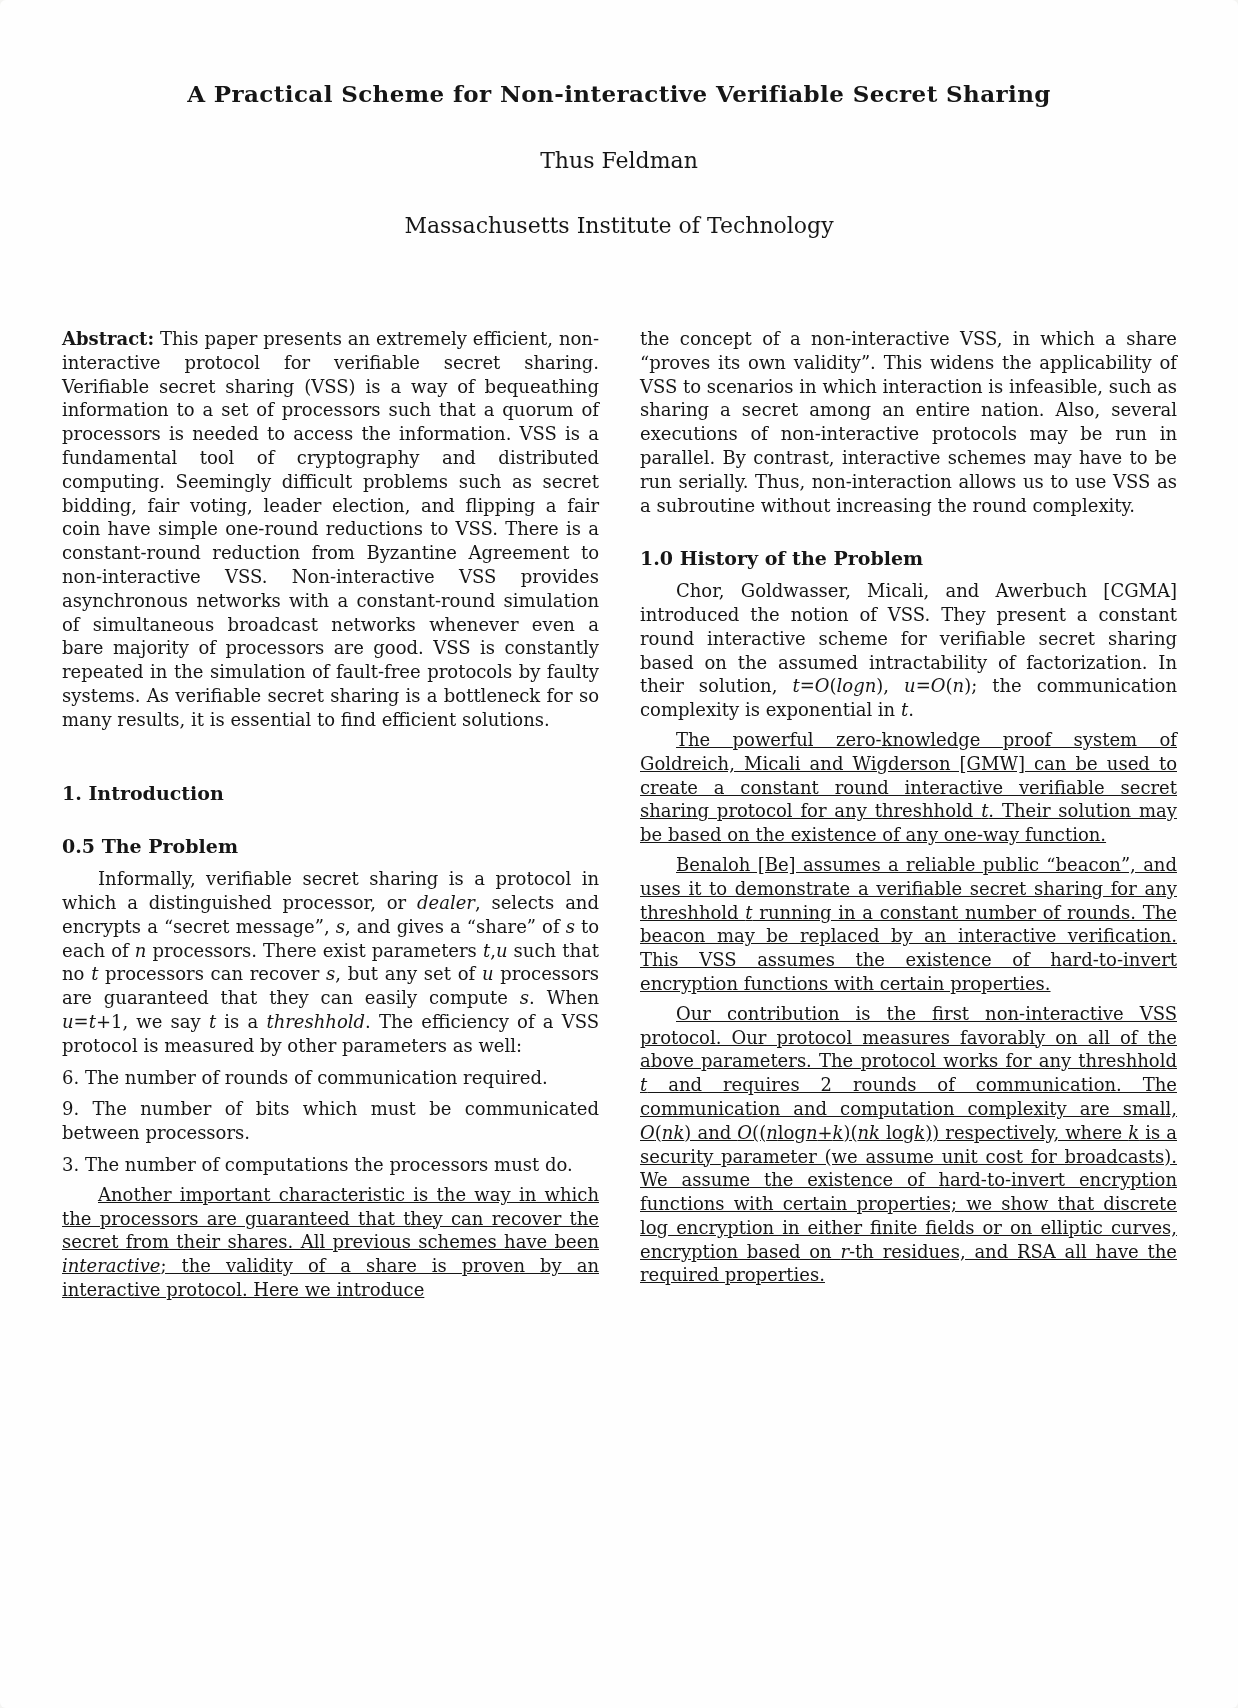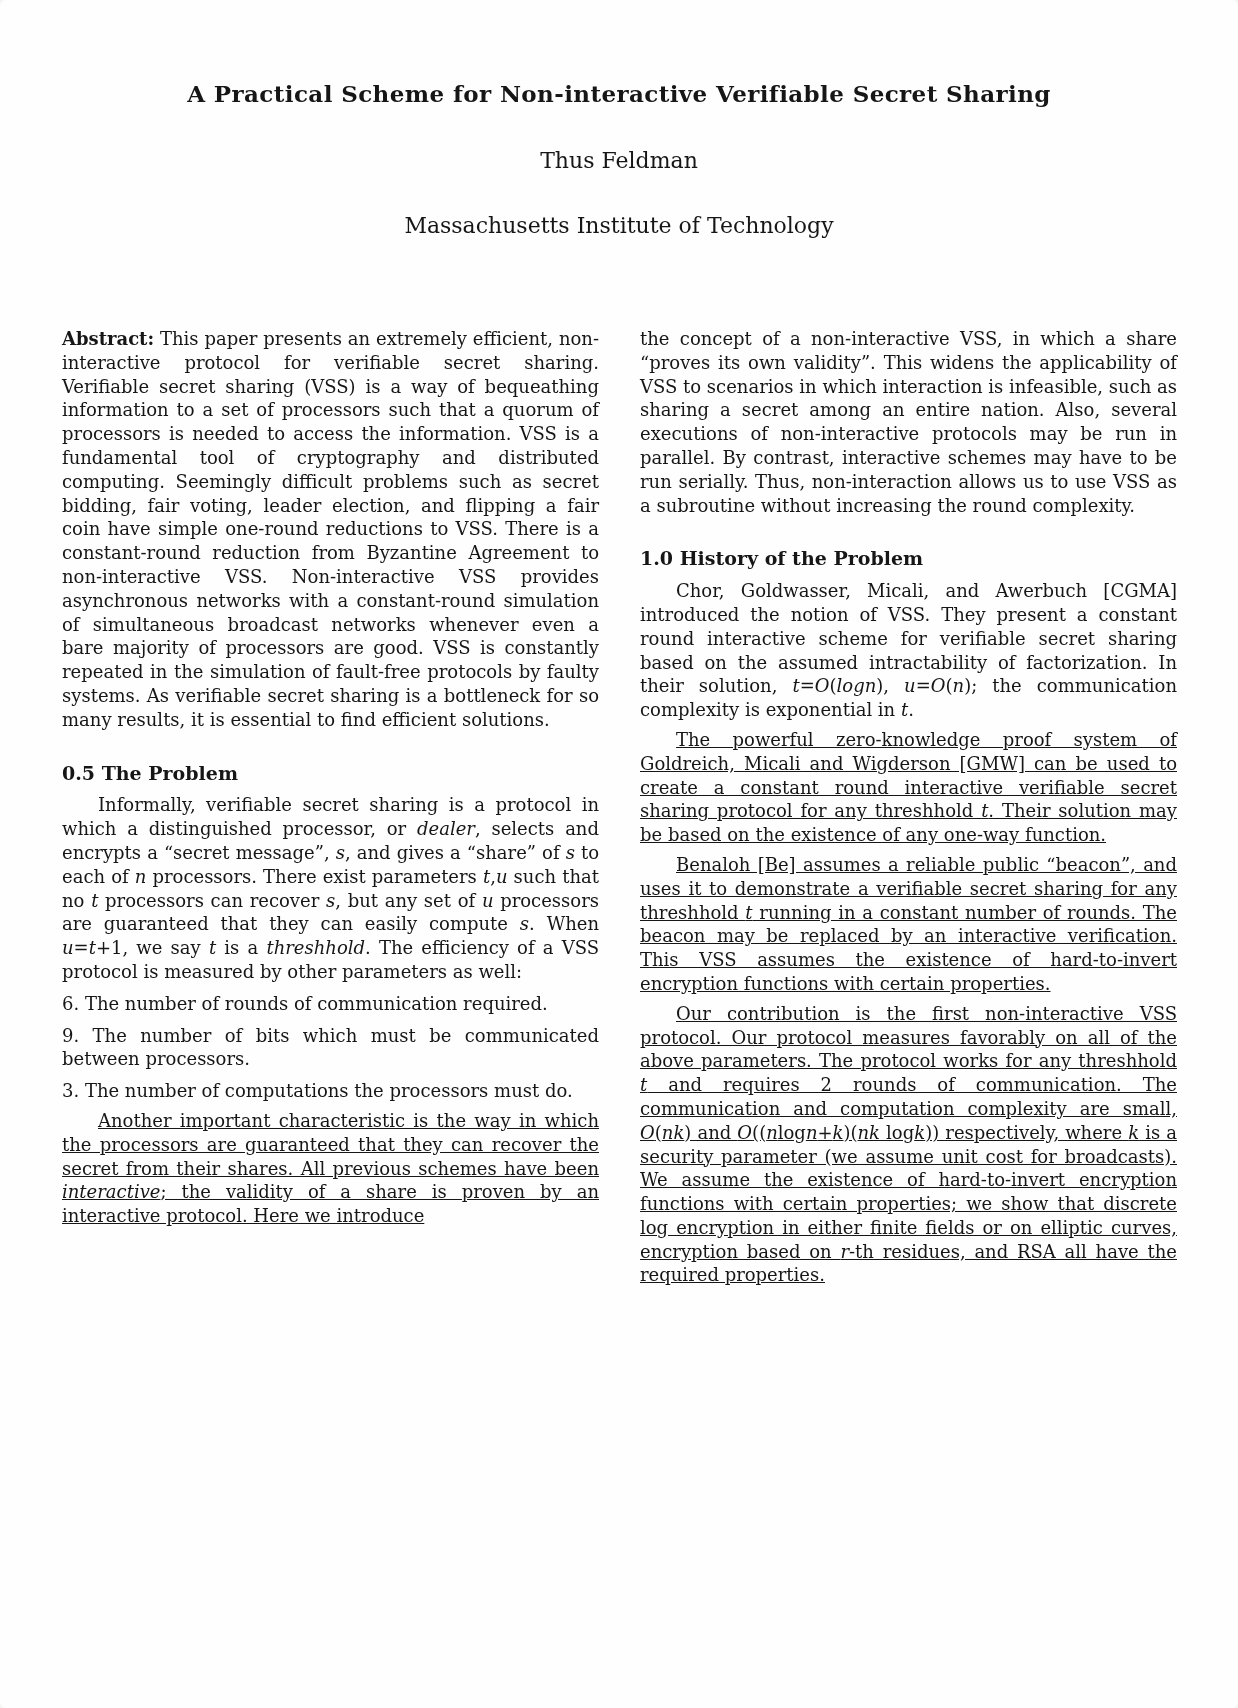--- a/index.html
+++ b/index.html
@@ -59,20 +59,21 @@
     <h1 class="title">A Practical Scheme for Non-interactive Verifiable Secret Sharing</h1>
     <div class="author">Thus Feldman</div>
     <div class="affiliation">Massachusetts Institute of Technology</div>
   </header>
 
   <div class="columns">
 
     <div class="col">
       <p class="abstract"><b class="lead">Abstract:</b> <span>This paper presents an extremely efficient, non-interactive protocol for verifiable secret sharing. Verifiable secret sharing (VSS) is a way of bequeathing information to a set of processors such that a quorum of processors is needed to access the information. VSS is a fundamental tool of cryptography and distributed computing. Seemingly difficult problems such as secret bidding, fair voting, leader election, and flipping a fair coin have simple one-round reductions to VSS. There is a constant-round reduction from Byzantine Agreement to non-interactive VSS. Non-interactive VSS provides asynchronous networks with a constant-round simulation of simultaneous broadcast networks whenever even a bare majority of processors are good. VSS is constantly repeated in the simulation of fault-free protocols by faulty systems. As verifiable secret sharing is a bottleneck for so many results, it is essential to find efficient solutions.</span></p>
 
+      <h2 class="sec">1. Introduction</h2>
 
       <h3 class="subsec">0.5 The Problem</h3>
 
       <p class="indent">Informally, verifiable secret sharing is a protocol in which a distinguished processor, or <i>dealer</i>, selects and encrypts a “secret message”, <i>s</i>, and gives a “share” of <i>s</i> to each of <i>n</i> processors. There exist parameters <i>t</i>,<i>u</i> such that no <i>t</i> processors can recover <i>s</i>, but any set of <i>u</i> processors are guaranteed that they can easily compute <i>s</i>. When <i>u</i>=<i>t</i>+1, we say <i>t</i> is a <i>threshhold</i>. The efficiency of a VSS protocol is measured by other parameters as well:</p>
 
       <p class="li">6. The number of rounds of communication required.</p>
       <p class="li">9. The number of bits which must be communicated between processors.</p>
       <p class="li">3. The number of computations the processors must do.</p>
 
       <p class="indent gap">Another important characteristic is the way in which the processors are guaranteed that they can recover the secret from their shares. All previous schemes have been <i>interactive</i>; the validity of a share is proven by an interactive protocol. Here we introduce</p>

